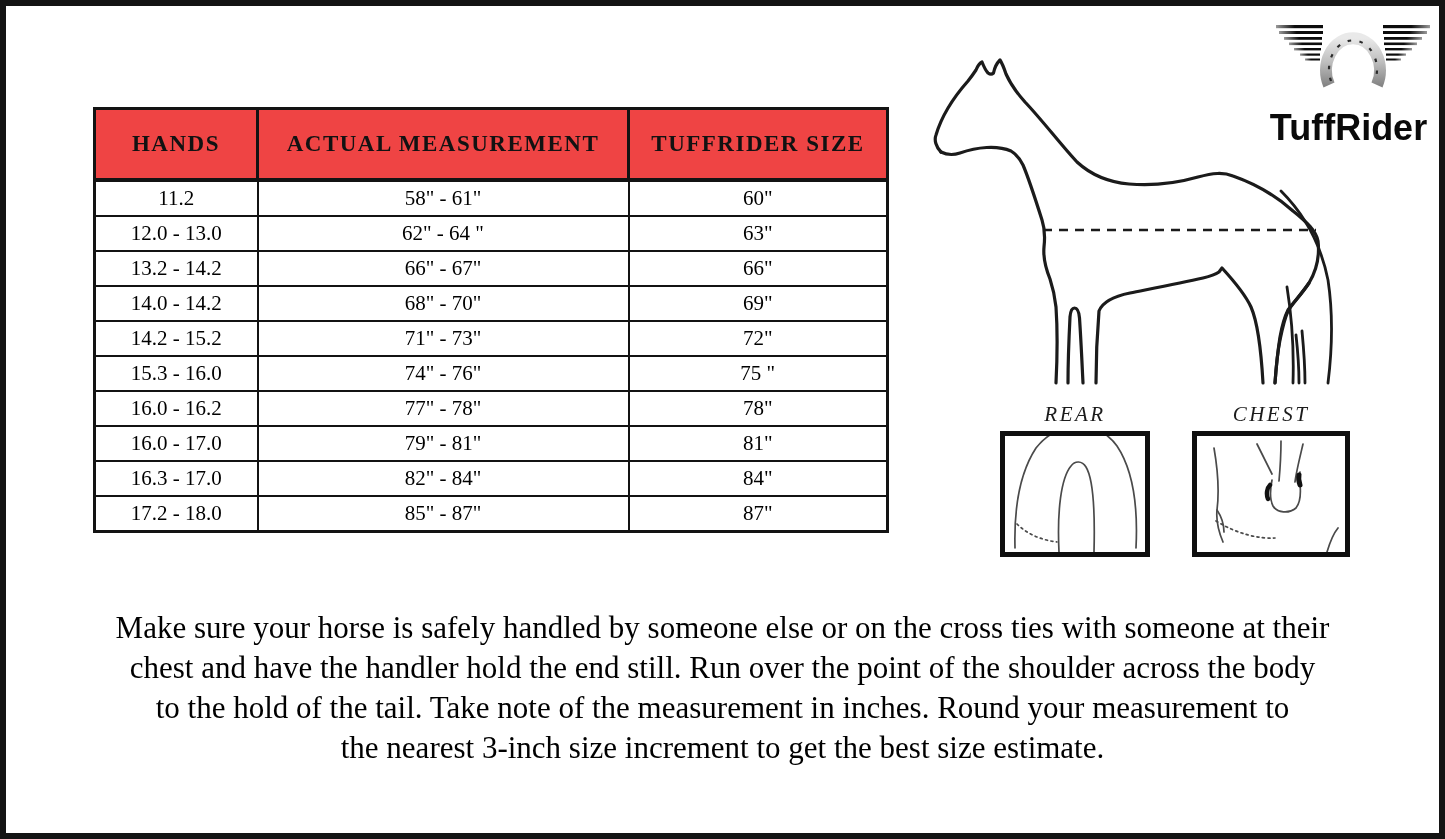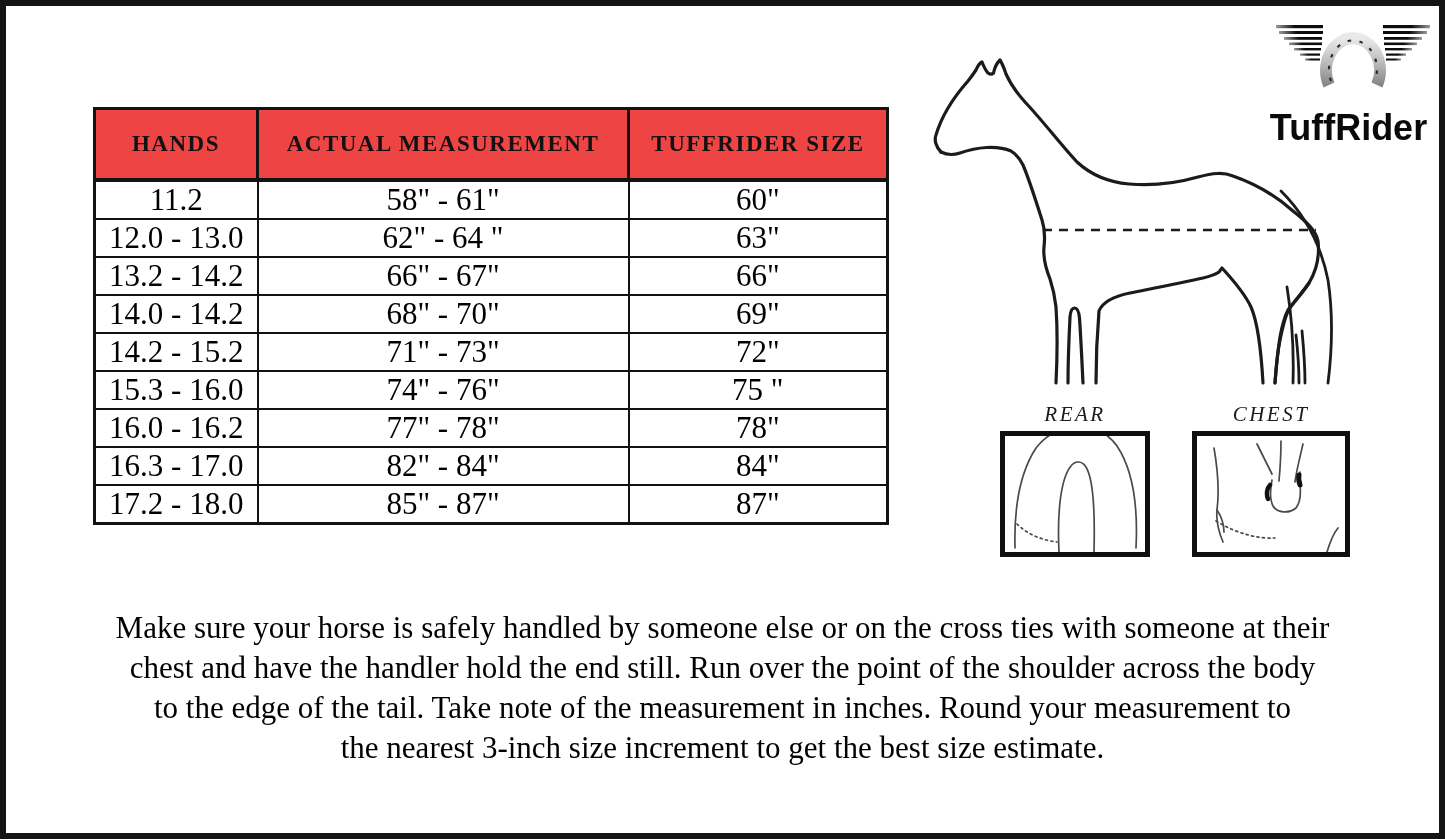--- a/index.html
+++ b/index.html
@@ -28,21 +28,21 @@
     letter-spacing:1.5px;
     color:#121212;
     text-align:center;vertical-align:middle;
     padding:0 6px;
   }
   .size-table th.col-measure{width:356px;}
   .size-table th.col-size{width:244px;margin-left:16px;}
   .size-table td{
     height:33px;
     border:2.5px solid #131313;
-    font-size:31px;
+    font-size:21px;
     text-align:center;vertical-align:middle;
     padding:0;
     white-space:nowrap;
   }
   
   .logo{position:absolute;left:1252px;top:9px;width:181px;}
   .logo svg{display:block;margin:0 auto;}
   .wordmark{
     margin-top:18px;
     font-family:"Liberation Sans",sans-serif;
@@ -116,20 +116,25 @@
       </tr>
       <tr>
         <td>15.3 - 16.0</td>
         <td>74" - 76"</td>
         <td>75 "</td>
       </tr>
       <tr>
         <td>16.0 - 16.2</td>
         <td>77" - 78"</td>
         <td>78"</td>
+      </tr>
+      <tr>
+        <td>16.0 - 17.0</td>
+        <td>79" - 81"</td>
+        <td>81"</td>
       </tr>
       <tr>
         <td>16.3 - 17.0</td>
         <td>82" - 84"</td>
         <td>84"</td>
       </tr>
       <tr>
         <td>17.2 - 18.0</td>
         <td>85" - 87"</td>
         <td>87"</td>
@@ -285,17 +290,17 @@
         <path stroke="#111" stroke-width="5" d="M 102,39 C 101,43 102,46 103,49"></path>
         <path stroke-dasharray="2 3.5" d="M 19,85 C 40,98 62,103 78,102"></path>
         <path d="M 130,116 C 133,106 136,98 141,92"></path>
       </g>
     </svg>
   </div>
 
   <div class="instructions">
     <div class="line">Make sure your horse is safely handled by someone else or on the cross ties with someone at their</div>
     <div class="line">chest and have the handler hold the end still. Run over the point of the shoulder across the body</div>
-    <div class="line">to the edge of the tail. Take note of the measurement in inches. Round your measurement to</div>
+    <div class="line">to the hold of the tail. Take note of the measurement in inches. Round your measurement to</div>
     <div class="line">the nearest 3-inch size increment to get the best size estimate.</div>
   </div>
 
 </div>
 
 </body></html>

